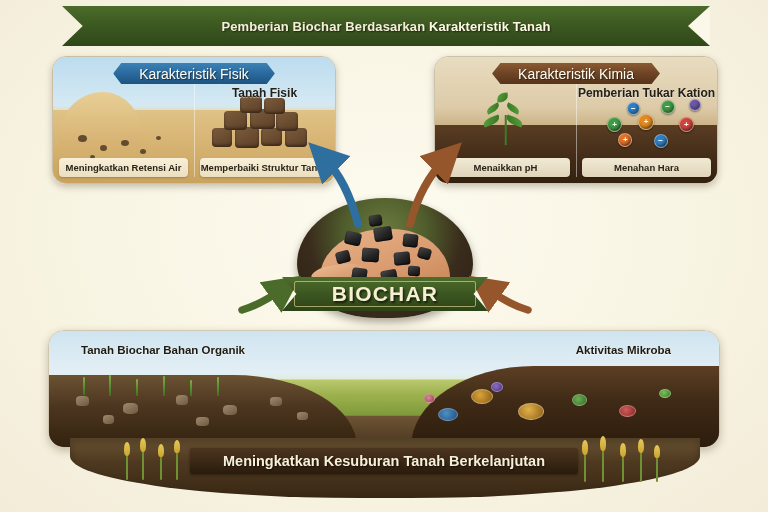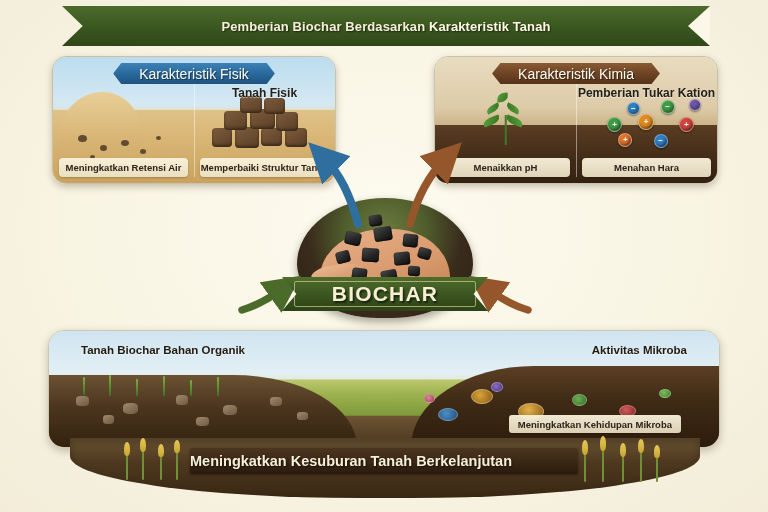--- a/index.html
+++ b/index.html
@@ -241,21 +241,21 @@
     border-radius: 0 0 46% 46% / 0 0 70% 70%;
     z-index: 12;
     box-shadow: inset 0 4px 8px rgba(0,0,0,.3);
   }
   .foot-bar {
     position:absolute;
     left: 190px; top: 448px;
     width: 388px; height: 26px;
     background: linear-gradient(180deg,#4b3520 0%, #3a2714 55%, #2a1b0d 100%);
     border-radius: 2px;
-    display:flex; align-items:center; 
+    display:flex; align-items:center; justify-content:center;
     z-index: 14;
     box-shadow: 0 1px 3px rgba(0,0,0,.4);
   }
   .foot-bar span {
     color:#f7f0d8; font-size:14.5px; font-weight:700;
     text-shadow: 1px 1px 1.5px rgba(0,0,0,.6);
     white-space: nowrap;
   }
   .wheat { position:absolute; z-index:13; }
   .wheat-stalk { position:absolute; width:2px; background:#6f9134; border-radius:2px; }
@@ -429,22 +429,21 @@
     <div class="microbe" style="left:63%; top:50%; width:22px; height:15px; background:radial-gradient(circle at 40% 38%, #d8a43a, #8a5a12);"></div>
     <div class="microbe" style="left:70%; top:62%; width:26px; height:17px; background:radial-gradient(circle at 40% 38%, #e0b04a, #8f5f16);"></div>
     <div class="microbe" style="left:58%; top:66%; width:20px; height:13px; background:radial-gradient(circle at 40% 38%, #4e8fc4, #1f4f7f);"></div>
     <div class="microbe" style="left:78%; top:54%; width:15px; height:12px; background:radial-gradient(circle at 40% 38%, #6fae55, #2f6b22);"></div>
     <div class="microbe" style="left:85%; top:64%; width:17px; height:12px; background:radial-gradient(circle at 40% 38%, #cf5d5d, #8c2424);"></div>
     <div class="microbe" style="left:66%; top:44%; width:12px; height:10px; background:radial-gradient(circle at 40% 38%, #8d6fc0, #4a2f85);"></div>
     <div class="microbe" style="left:56%; top:54%; width:11px; height:9px; background:radial-gradient(circle at 40% 38%, #d88b9a, #9b3a50);"></div>
     <div class="microbe" style="left:91%; top:50%; width:12px; height:9px; background:radial-gradient(circle at 40% 38%, #7cc05a, #3a7a24);"></div>
 
     <div class="bp-label" style="left:32px;">Tanah Biochar Bahan Organik</div>
-    <div class="bp-label" style="right:32px;margin-left:37px;">Aktivitas Mikroba</div>
-    <div class="bp-caption" style="right:38px;">Meningkatkan Kehidupan Mikroba</div>
+    <div class="bp-label" style="right:48px;margin-left:37px;">Aktivitas Mikroba</div>
   </div>
 
   <div class="foot-soil"></div>
   <div class="wheat" style="left:120px; top:442px; width:70px; height:40px;">
     <div class="wheat-stalk" style="left:6px; top:10px; height:28px;"></div>
     <div class="wheat-head" style="left:4px; top:0px; height:14px;"></div>
     <div class="wheat-stalk" style="left:22px; top:6px; height:32px;"></div>
     <div class="wheat-head" style="left:20px; top:-4px; height:14px;"></div>
     <div class="wheat-stalk" style="left:40px; top:12px; height:26px;"></div>
     <div class="wheat-head" style="left:38px; top:2px; height:13px;"></div>

